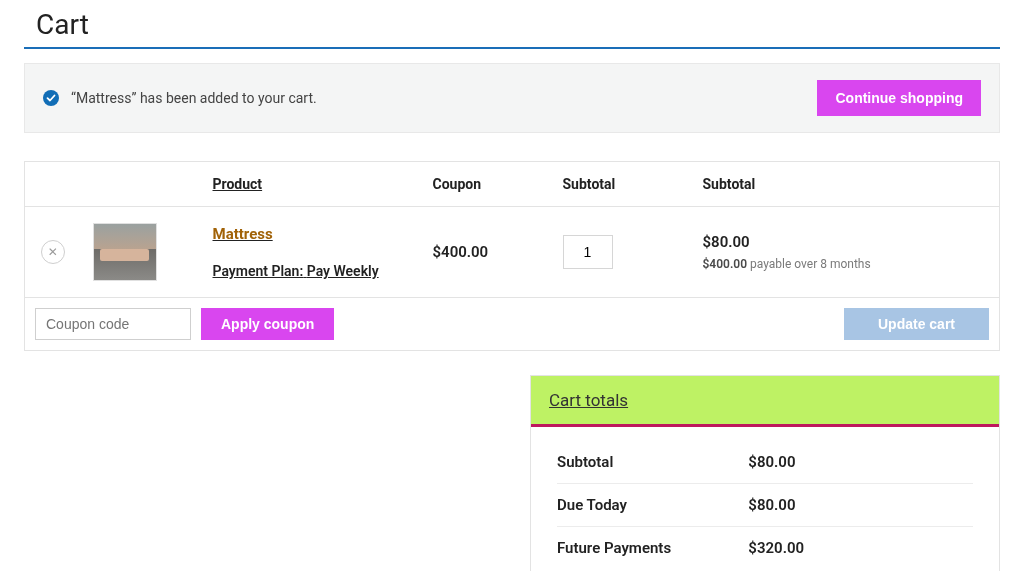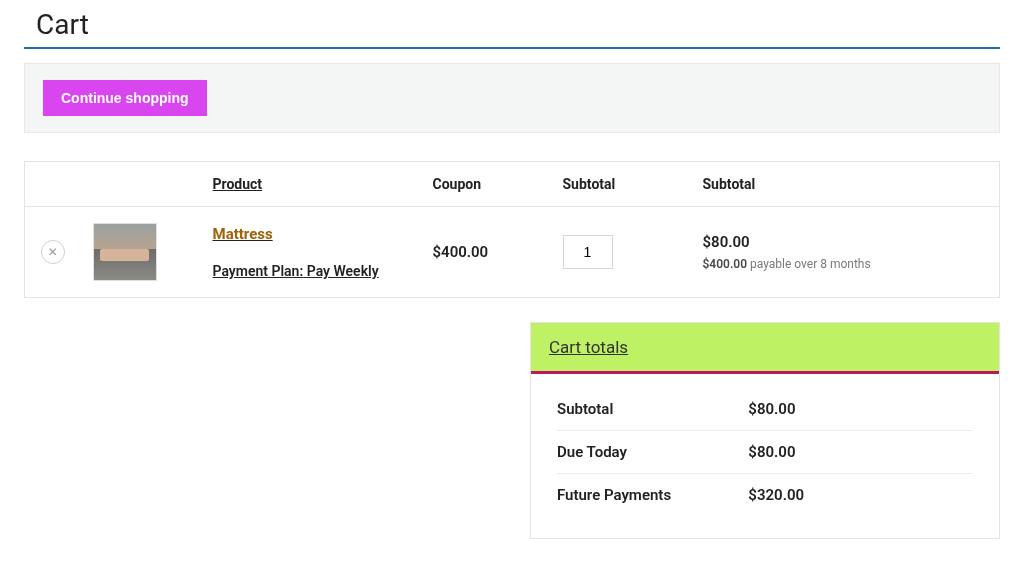--- a/index.html
+++ b/index.html
@@ -176,20 +176,29 @@
     display: inline-flex;
   }
 </style>
 </head>
 <body>
 
 <h1 class="page-title">Cart</h1>
 <hr class="divider">
 
 <div class="notice">
+  <div class="notice-left">
+    <span class="check-icon">
+      <svg viewBox="0 0 16 16" width="16" height="16">
+        <circle cx="8" cy="8" r="8" fill="#116db6"></circle>
+        <path d="M4.5 8.2 L7 10.5 L11.5 5.5" stroke="#fff" stroke-width="1.8" fill="none" stroke-linecap="round" stroke-linejoin="round"></path>
+      </svg>
+    </span>
+    <span class="msg">“Mattress” has been added to your cart.</span>
+  </div>
   <button class="btn">Continue shopping</button>
 </div>
 
 <table class="cart-table">
   <thead>
     <tr>
       <th class="col-remove"></th>
       <th class="col-thumb"></th>
       <th class="col-product">Product</th>
       <th class="col-price">Coupon</th>
@@ -221,20 +230,31 @@
         <input class="qty-input" type="text" value="1" style="">
       </td>
       <td class="col-sub">
         <div class="subtotal-main">$80.00</div>
         <div class="subtotal-note">
           <span class="bold">$400.00</span>
           <span>payable over 8 months</span>
         </div>
       </td>
     </tr>
+    <tr class="actions-row">
+      <td colspan="6">
+        <div class="actions-wrap">
+          <div class="coupon-wrap">
+            <input class="coupon-input" type="text" placeholder="Coupon code" style="">
+            <button class="btn apply-btn">Apply coupon</button>
+          </div>
+          <button class="btn btn-disabled update-btn">Update cart</button>
+        </div>
+      </td>
+    </tr>
   </tbody>
 </table>
 
 <div class="totals-card">
   <div class="totals-header">Cart totals</div>
   <div class="totals-body">
     <div class="totals-row">
       <div class="totals-label">Subtotal</div>
       <div class="totals-value">$80.00</div>
     </div>

